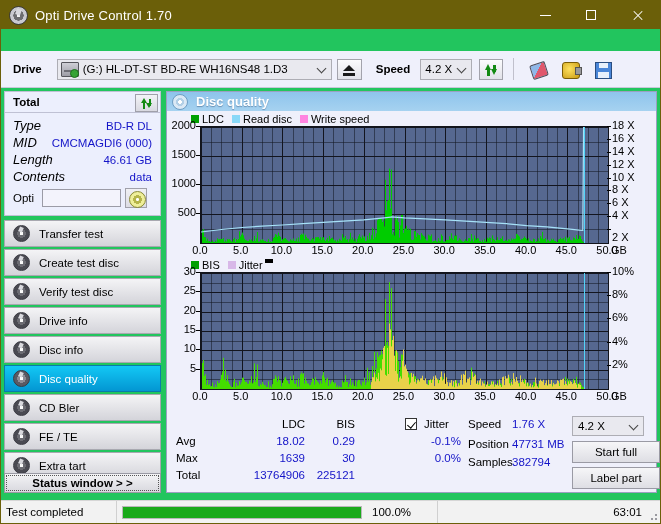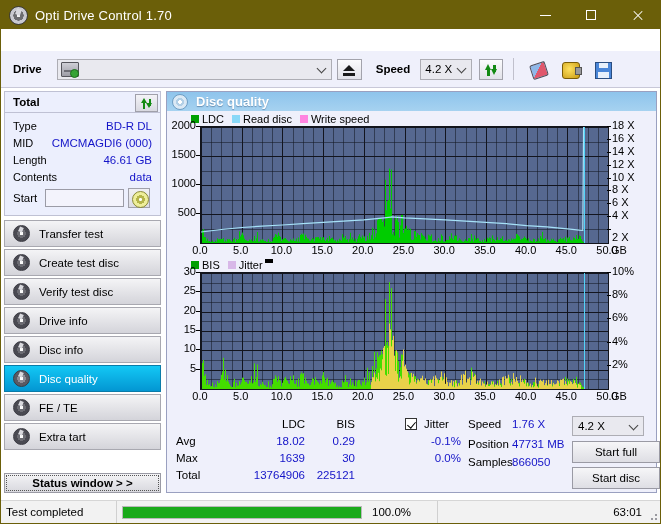--- a/index.html
+++ b/index.html
@@ -4,21 +4,21 @@
 <style>
   html,body{margin:0;padding:0;}
   body{
     width:661px;height:524px;overflow:hidden;
     font-family:"Liberation Sans",sans-serif;
     font-size:11px;
     background:#6b5f09;
   }
   #app{
     position:absolute;left:0;top:0;width:661px;height:524px;
-    background:#ffffff;
+    background:#22c55e;
     border:1px solid #6b5f09;
     box-sizing:border-box;
   }
 
   
   .titlebar{
     position:absolute;left:0;top:0;right:0;height:28px;
     background:#6b5f09;
     display:flex;align-items:center;
   }
@@ -168,21 +168,21 @@
   .sync-btn .s1{position:absolute;left:5px;top:3px;width:0;height:0;border-left:3px solid transparent;border-right:3px solid transparent;border-bottom:5px solid #138a13;}
   .sync-btn .s1b{position:absolute;left:6.5px;top:7px;width:2px;height:7px;background:#138a13;}
   .sync-btn .s2{position:absolute;right:5px;bottom:3px;width:0;height:0;border-left:3px solid transparent;border-right:3px solid transparent;border-top:5px solid #138a13;}
   .sync-btn .s2b{position:absolute;right:6.5px;top:4px;width:2px;height:7px;background:#138a13;}
 
   .discinfo{
     border:1px solid #bfc1d4;border-top:none;background:#eceffd;
     padding:4px 0 6px 0;box-sizing:border-box;
   }
   .row{display:flex;align-items:center;height:17px;padding:0 8px;}
-  .row .k{font-size:11px;color:#000;}
+  .row .k{font-size:13px;color:#000;font-style:italic;}
   .row .v{margin-left:auto;font-size:11.5px;color:#1414c8;}
   .labelrow{display:flex;align-items:center;height:22px;padding:0 5px 0 8px;margin-top:2px;}
   .labelrow .k{font-size:11.5px;}
   .labelinput{
     margin-left:8px;width:79px;height:18px;background:#f3f3fc;border:1px solid #9b9ba6;box-sizing:border-box;
   }
   .cdbtn{
     margin-left:4px;width:22px;height:20px;position:relative;
     background:linear-gradient(#f0f0f4,#dcdce4);border:1px solid #a0a0aa;box-sizing:border-box;
   }
@@ -340,20 +340,21 @@
           <span class="gl gl-close"></span>
         </div>
     </div>
   </div>
 
 
   <div class="toolbar">
     <div class="tb-label">Drive</div>
     <div class="drivebox">
       <div class="drive-ico"></div>
+      <div class="drive-text">(G:)  HL-DT-ST BD-RE  WH16NS48 1.D3</div>
       <div class="chev"></div>
     </div>
     <div class="btn3d eject-btn">
       <div class="tri"></div>
       <div class="bar"></div>
     </div>
     <div class="speed-label">Speed</div>
     <div class="speedbox">
       <span>4.2 X</span>
       <div class="chev"></div>
@@ -399,21 +400,21 @@
       </div>
       <div class="row">
         <div class="k">Length</div>
         <div class="v">46.61 GB</div>
       </div>
       <div class="row">
         <div class="k">Contents</div>
         <div class="v">data</div>
       </div>
       <div class="labelrow">
-        <div class="k">Start</div>
+        <div class="k">Opti</div>
         <input class="labelinput" type="text" placeholder="" style="">
         <div class="cdbtn">
             <div class="d"></div>
           </div>
       </div>
     </div>
 
     <div class="navbtns">
       <div class="navbtn">
         <div class="nico"></div>
@@ -431,20 +432,24 @@
         <div class="nico"></div>
         <div class="nlab">Drive info</div>
       </div>
       <div class="navbtn">
         <div class="nico"></div>
         <div class="nlab">Disc info</div>
       </div>
       <div class="navbtn active">
         <div class="nico"></div>
         <div class="nlab">Disc quality</div>
+      </div>
+      <div class="navbtn">
+        <div class="nico"></div>
+        <div class="nlab">CD Bler</div>
       </div>
       <div class="navbtn">
         <div class="nico"></div>
         <div class="nlab">FE / TE</div>
       </div>
       <div class="navbtn">
         <div class="nico"></div>
         <div class="nlab">Extra tart</div>
       </div>
     </div>
@@ -1679,31 +1684,31 @@
       <div class="chk" style="left:238px;top:4px;"></div>
       <div class="st-txt" style="left:257px;top:4px;">Jitter</div>
       <div class="st-val" style="left:218px;top:21px;width:76px;">-0.1%</div>
       <div class="st-val" style="left:218px;top:38px;width:76px;">0.0%</div>
 
       <div class="st-txt" style="left:301px;top:4px;">Speed</div>
       <div class="st-val" style="left:345px;top:4px;width:60px;text-align:left;">1.76 X</div>
       <div class="st-txt" style="left:301px;top:24px;">Position</div>
       <div class="st-val" style="left:345px;top:24px;width:70px;text-align:left;">47731 MB</div>
       <div class="st-txt" style="left:301px;top:42px;">Samples</div>
-      <div class="st-val" style="left:345px;top:42px;width:70px;text-align:left;">866050</div>
+      <div class="st-val" style="left:345px;top:42px;width:70px;text-align:left;">382794</div>
 
       <div class="selbox" style="left:405px;top:2px;">
         <span>4.2 X</span>
         <div class="chev"></div>
       </div>
       <div class="actbtn" style="left:405px;top:27px;">
         <span>Start full</span>
       </div>
       <div class="actbtn" style="left:405px;top:53px;">
-        <span>Start disc</span>
+        <span>Label part</span>
       </div>
     </div>
   </div>
 
   <div class="statusbar">
     <div class="sb-cell" style="width:116px;">
       <div class="sb-text">Test completed</div>
     </div>
     <div class="sb-cell" style="width:321px;">
       <div class="progwrap">

